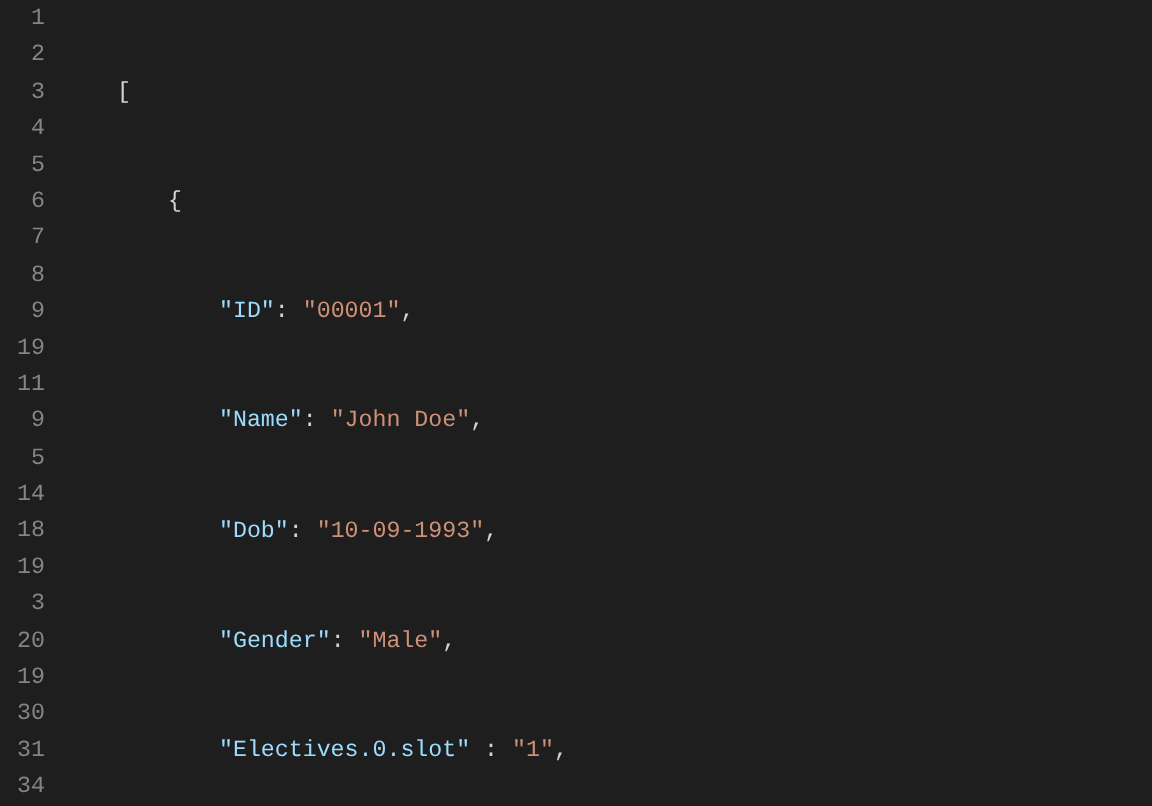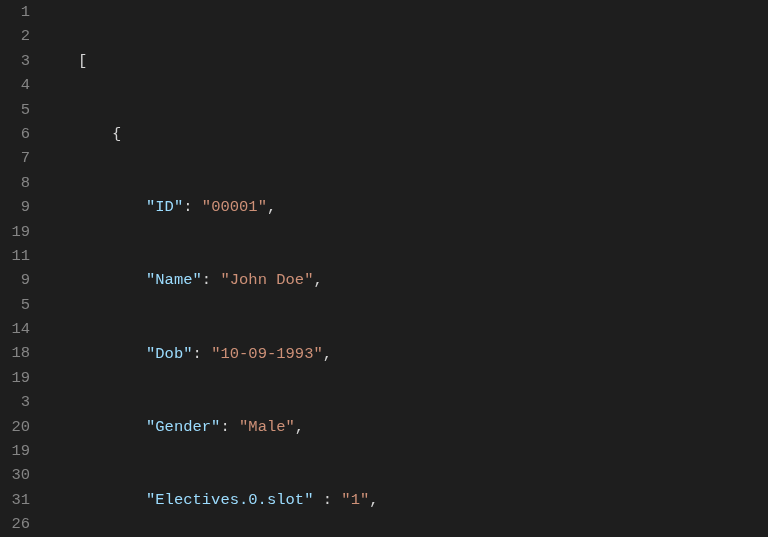--- a/index.html
+++ b/index.html
@@ -57,21 +57,21 @@
   <div class="ln">9</div>
   <div class="ln">5</div>
   <div class="ln">14</div>
   <div class="ln">18</div>
   <div class="ln">19</div>
   <div class="ln">3</div>
   <div class="ln">20</div>
   <div class="ln">19</div>
   <div class="ln">30</div>
   <div class="ln">31</div>
-  <div class="ln">26</div>
+  <div class="ln">34</div>
 </div>
 
 <div class="code">
   <div class="line"><span class="sp w1"></span><span class="p">[</span></div>
   <div class="line"><span class="sp w2"></span><span class="p">{</span></div>
   <div class="line"><span class="sp w3"></span><span class="k">"ID"</span><span class="p">: </span><span class="s">"00001"</span><span class="p">,</span></div>
   <div class="line"><span class="sp w3"></span><span class="k">"Name"</span><span class="p">: </span><span class="s">"John Doe"</span><span class="p">,</span></div>
   <div class="line"><span class="sp w3"></span><span class="k">"Dob"</span><span class="p">: </span><span class="s">"10-09-1993"</span><span class="p">,</span></div>
   <div class="line"><span class="sp w3"></span><span class="k">"Gender"</span><span class="p">: </span><span class="s">"Male"</span><span class="p">,</span></div>
   <div class="line"><span class="sp w3"></span><span class="k">"Electives.0.slot"</span><span class="p"> : </span><span class="s">"1"</span><span class="p">,</span></div>

